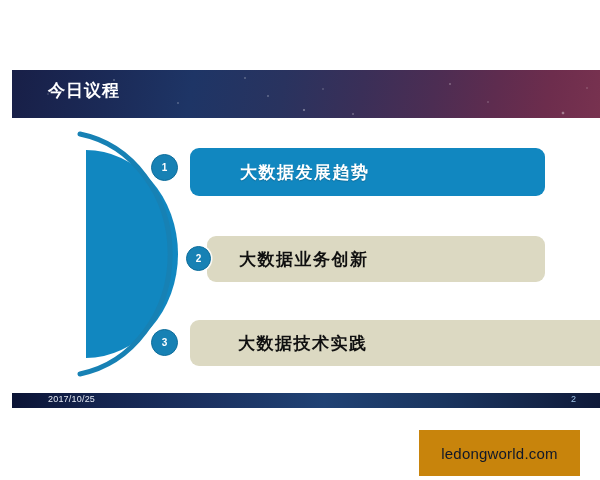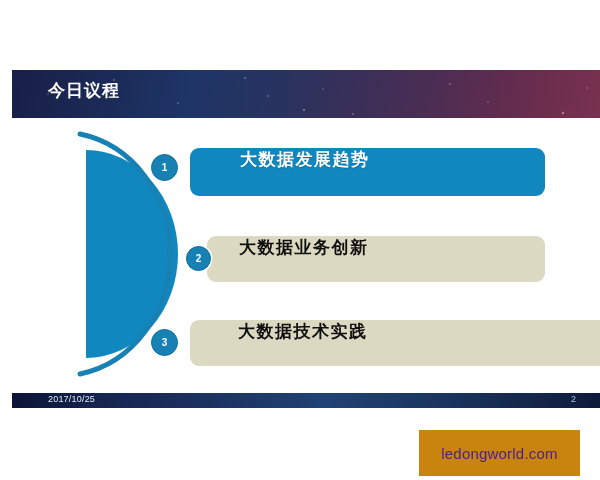--- a/index.html
+++ b/index.html
@@ -77,20 +77,21 @@
     width: 140px;
     height: 252px;
   }
   #arc-wrap svg { display: block; }
 
   
   .bar {
     position: absolute;
     border-radius: 9px;
     display: flex;
+    align-items: center;
     box-sizing: border-box;
   }
   .bar-label {
     font-size: 17px;
     font-weight: bold;
     letter-spacing: 1.5px;
     white-space: nowrap;
   }
   #bar-1 {
     left: 178px;
@@ -183,21 +184,21 @@
     left: 407px;
     top: 430px;
     width: 161px;
     height: 46px;
     background: #c8840c;
     display: flex;
     align-items: center;
     justify-content: center;
   }
   #watermark-text {
-    color: #4c1d95;
+    color: #0f172a;
     font-size: 15px;
     letter-spacing: .2px;
   }
 </style>
 </head>
 <body>
 
 <div id="slide">
 
   <div id="banner">

